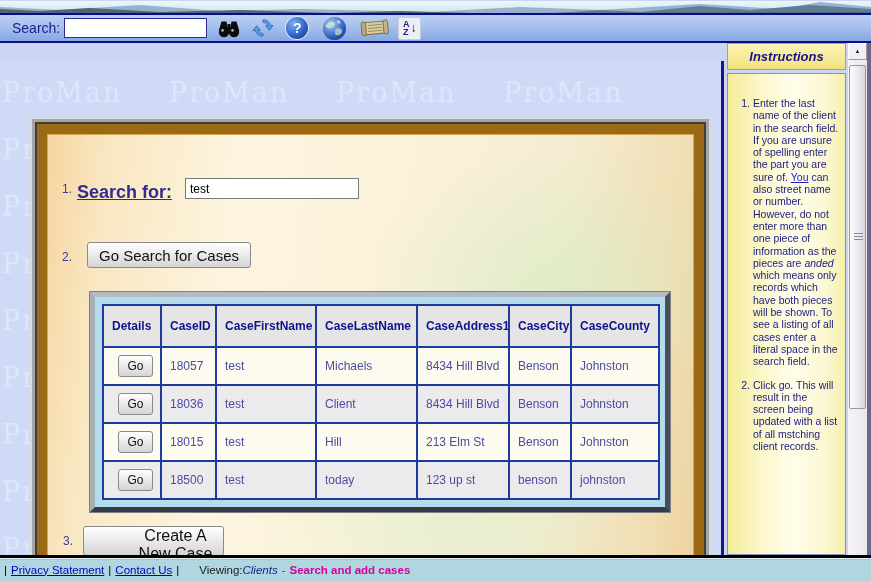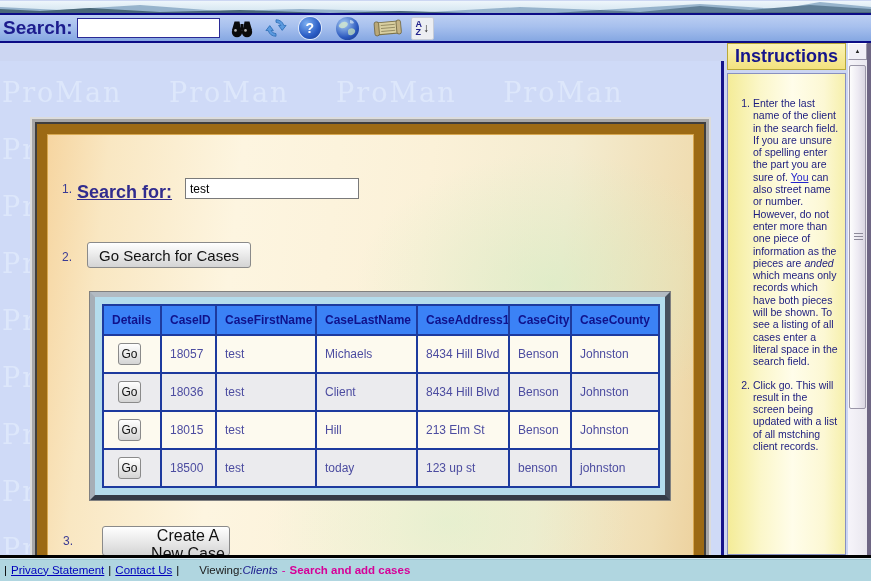--- a/index.html
+++ b/index.html
@@ -8,21 +8,21 @@
   #page { position:relative; width:871px; height:581px; background:#ccd6f2; overflow:hidden; }
 
   
   .photo-strip { position:absolute; left:0; top:0; width:871px; height:13px; overflow:hidden; }
 
   
   .toolbar { position:absolute; left:0; top:13px; width:871px; height:30px;
              border-top:2px solid #0c0c86; border-bottom:2px solid #0c0c86;
              background:linear-gradient(180deg,#bccff2 0%,#a7c0ee 45%,#85a7e2 100%);
              display:flex; align-items:center; }
-  .toolbar-label { color:#1c1c8e; font-size:19px; margin-left:3px;font-weight:bold; }
+  .toolbar-label { color:#1c1c8e; font-size:14px; margin-left:12px; }
   .toolbar-input { width:143px; height:20px; margin-left:4px; border:1px solid #2a2a96;
                    font-size:12px; padding:0 3px; background:#fff; }
   .tb-icon { display:flex; align-items:center; justify-content:center; cursor:pointer; }
   .icon-binoc { margin-left:10px; }
   .icon-refresh { margin-left:10px; }
   .icon-help { margin-left:11px; width:22px; height:22px; border-radius:50%;
                background:radial-gradient(circle at 35% 30%, #7cb0f2, #2a5cc4 60%, #173a8e);
                color:#fff; font-weight:bold; font-size:14px; line-height:22px; text-align:center;
                box-shadow:0 0 0 1px #dfe9fa; }
   .icon-globe { margin-left:15px; width:23px; height:23px; border-radius:50%; position:relative;
@@ -60,44 +60,44 @@
 
   .step-num { position:absolute; font-size:12px; color:#3b3b94; }
   .search-for-label { position:absolute; left:30px; top:48px; font-size:18px; font-weight:bold;
                       color:#312c8e;text-decoration:underline; }
   .case-search-input { position:absolute; left:138px; top:44px; width:174px; height:21px;
                        border:1px solid #7a7a7a; font-size:12px; padding:0 4px; background:#fff; }
   .std-button { background:linear-gradient(180deg,#ffffff 0%,#ececec 45%,#d4d4d4 100%);
                 border:1px solid #8a8a8a; border-radius:3px; color:#111; cursor:pointer;
                 font-family:"Liberation Sans", sans-serif; }
   .btn-go-search { position:absolute; left:40px; top:108px; width:164px; height:26px; font-size:15px; }
-  .btn-create { position:absolute; left:55px; top:392px; width:128px; height:30px; font-size:16px;padding-left:44px; }
+  .btn-create { position:absolute; left:36px; top:392px; width:141px; height:30px; font-size:16px;padding-left:44px; }
 
   
   .table-frame { position:absolute; left:43px; top:158px; width:580px;
                  border:5px solid; border-color:#b2bac2 #464e5a #343c48 #a6aeb6;
                  outline:1px solid #808080; background:#b4dcec; padding:7px; }
   table.results { border-collapse:collapse; table-layout:fixed; width:556px;
                   background:#fdfaef; }
   table.results th, table.results td { border:2px solid #1d3a9e; font-size:12px;
                   padding:0 0 0 8px; overflow:hidden; white-space:nowrap; }
-  table.results th { background:#3b82f6; color:#10128c; font-weight:bold; height:30px;
+  table.results th { background:#e5e5e5; color:#10128c; font-weight:bold; height:42px;
                      text-align:left; }
   table.results td { height:38px; color:#4c4ca0; }
   tr.row-even td { background:#fdfaef; }
   tr.row-odd td { background:#ebebee; }
   .col-details{width:58px} .col-id{width:55px} .col-first{width:100px} .col-last{width:101px}
   .col-addr{width:92px} .col-city{width:62px} .col-county{width:88px}
-  .btn-row-go { width:23px; height:22px; font-size:12px; display:block; margin:0 auto 0 6px; }
+  .btn-row-go { width:35px; height:22px; font-size:12px; display:block; margin:0 auto 0 6px; }
 
   
   .instr-header { position:absolute; left:727px; top:43px; width:119px; height:27px;
                   background:linear-gradient(180deg,#fbf3b6 0%,#f3e27e 100%);
                   border:1px solid #b8a838; text-align:center; }
-  .instr-header span { color:#15158c; font-weight:bold; font-size:18px; line-height:25px; }
+  .instr-header span { color:#15158c; font-weight:bold; font-size:13px; line-height:25px;font-style:italic; }
   .instr-body { position:absolute; left:727px; top:73px; width:119px; height:482px;
                 border:1px solid #8890c0; overflow:hidden;
                 background:linear-gradient(90deg,#f4ec98 0%,#fbf7ca 28%,#fffdea 55%,#fcf8d4 82%,#f6f0ac 100%); }
   .instr-list { padding:23px 5px 0 11px; }
   .instr-item { display:flex; margin-bottom:11px; }
   .instr-num { width:14px; flex:none; text-align:right; padding-right:3px;
                font-size:10.5px; line-height:12.3px; color:#1b1b7e; }
   .instr-text { font-size:10.5px; line-height:12.3px; color:#1b1b7e; }
   .instr-link { color:#2222cc; text-decoration:underline; cursor:pointer; }
 

